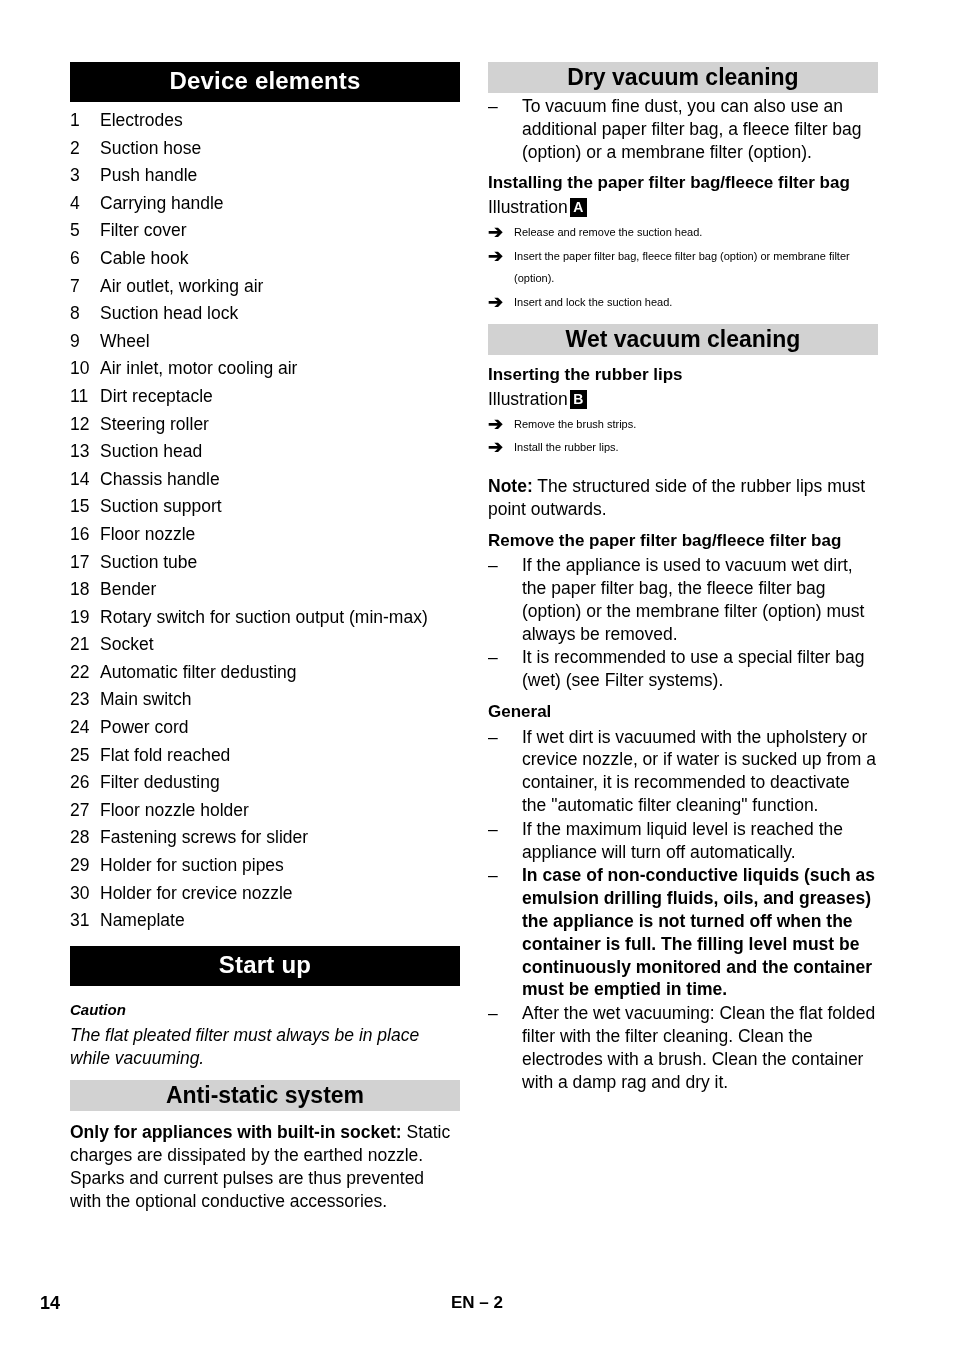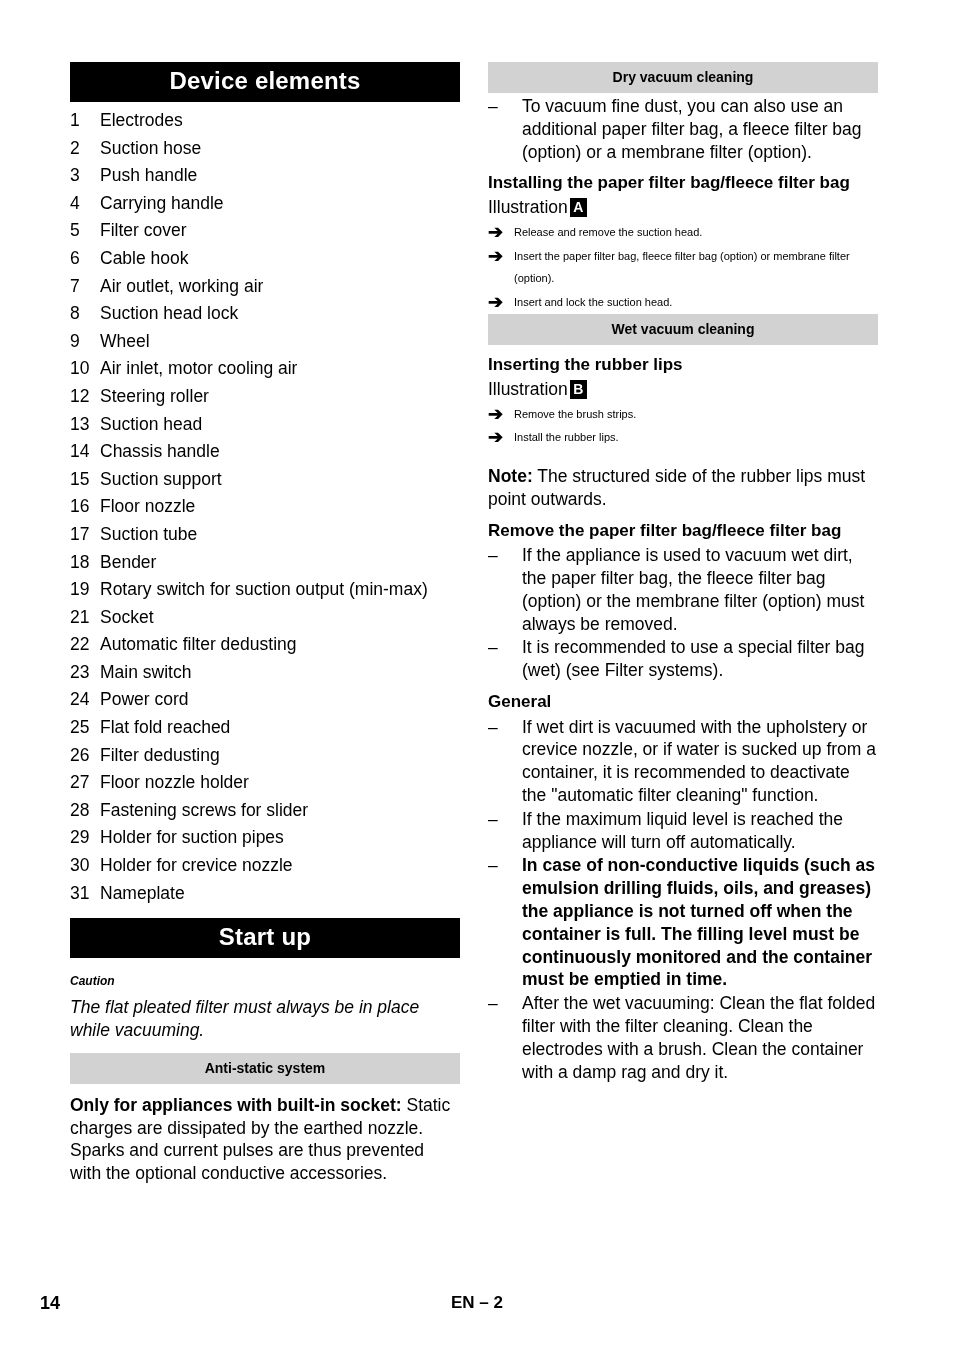--- a/index.html
+++ b/index.html
@@ -49,21 +49,21 @@
     font-size: 24px;
     line-height: 34px;
     text-align: center;
     padding: 2px 0 4px 0;
     letter-spacing: 0.2px;
   }
   .h-gray {
     background: #d2d2d2;
     color: #000000;
     font-weight: bold;
-    font-size: 14px;
+    font-size: 23px;
     line-height: 26px;
     text-align: center;
     padding: 2px 0 3px 0;
   }
   .h-sub {
     font-weight: bold;
     font-size: 17px;
     line-height: 22.5px;
     margin: 9px 0 0 0;
   }
@@ -89,21 +89,21 @@
   
   .p {
     font-size: 17.5px;
     line-height: 22.8px;
     margin: 3px 0 0 0;
   }
   .p.italic { font-style: italic; }
   .caution {
     font-style: italic;
     font-weight: bold;
-    font-size: 12px;
+    font-size: 15px;
     line-height: 23px;
     margin: 12px 0 0 0;
   }
   .p.gap { margin-top: 10px; }
 
   
   .blist {
     margin: 2px 0 0 0;
     padding: 0;
     list-style: none;
@@ -222,20 +222,24 @@
           </li>
           <li>
             <span class="n">9</span>
             <span class="t">Wheel</span>
           </li>
           <li>
             <span class="n">10</span>
             <span class="t">Air inlet, motor cooling air</span>
           </li>
           <li>
+            <span class="n">11</span>
+            <span class="t">Dirt receptacle</span>
+          </li>
+          <li>
             <span class="n">12</span>
             <span class="t">Steering roller</span>
           </li>
           <li>
             <span class="n">13</span>
             <span class="t">Suction head</span>
           </li>
           <li>
             <span class="n">14</span>
             <span class="t">Chassis handle</span>
@@ -342,21 +346,21 @@
           <li>
             <span class="mk arrow">➔</span>
             <span class="bd">Insert the paper filter bag, fleece filter bag (option) or membrane filter (option).</span>
           </li>
           <li>
             <span class="mk arrow">➔</span>
             <span class="bd">Insert and lock the suction head.</span>
           </li>
         </ul>
 
-      <div class="h-gray" style="margin-top:0;">Wet vacuum cleaning</div>
+      <div class="h-gray" style="margin-top:10px;">Wet vacuum cleaning</div>
 
       <div class="h-sub">Inserting the rubber lips</div>
 
       <div class="illus"><span>Illustration</span><span class="badge">B</span></div>
 
       <ul class="blist arrows" id="lips-steps">
           <li>
             <span class="mk arrow">➔</span>
             <span class="bd">Remove the brush strips.</span>
           </li>

